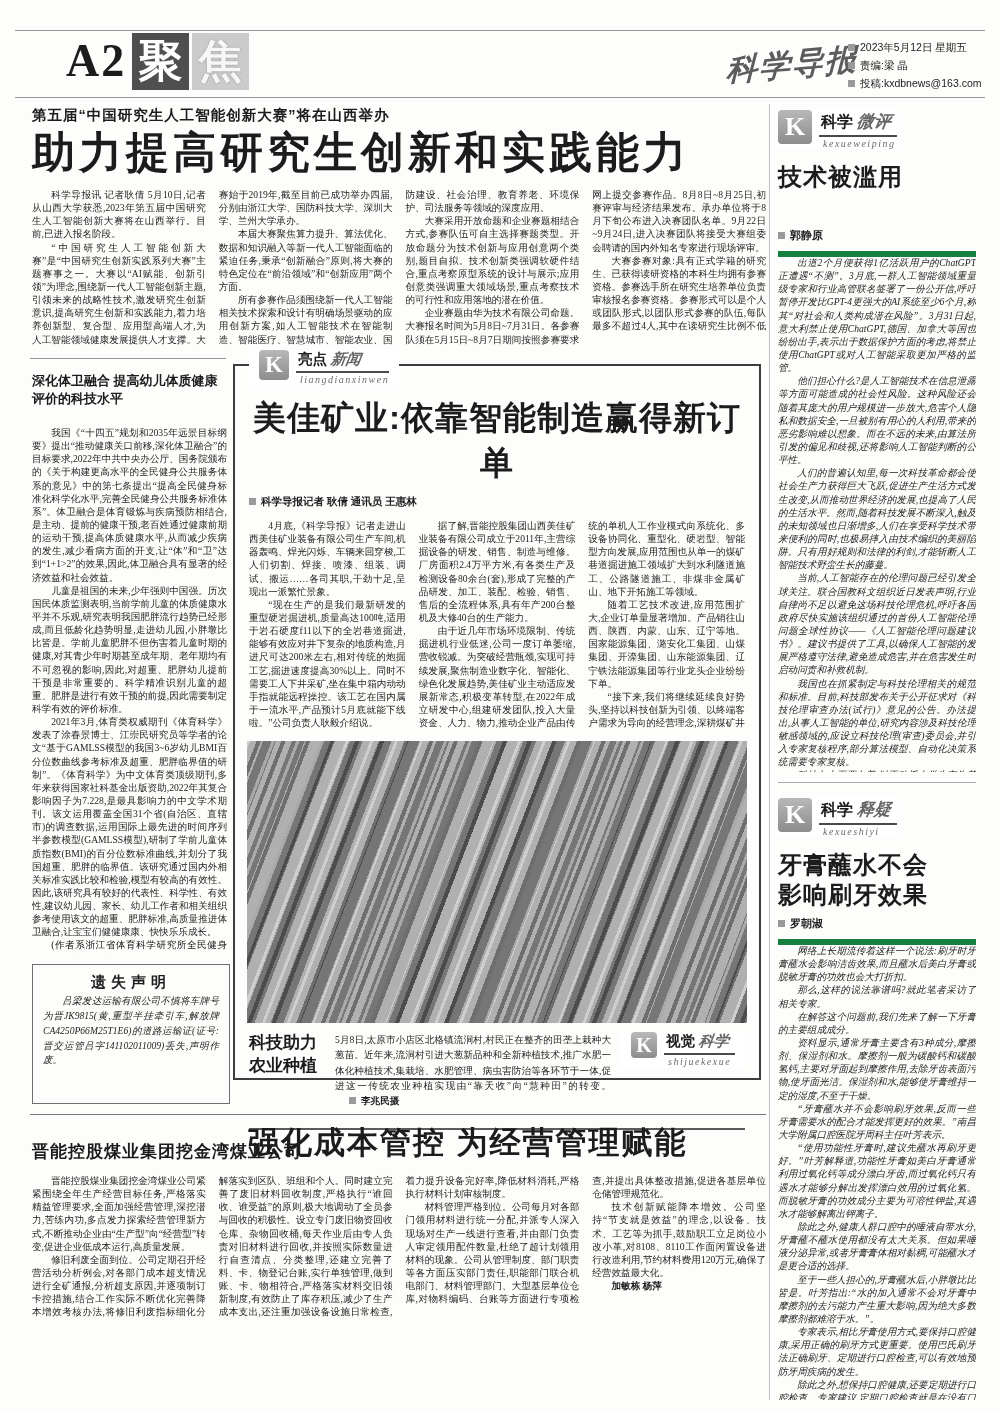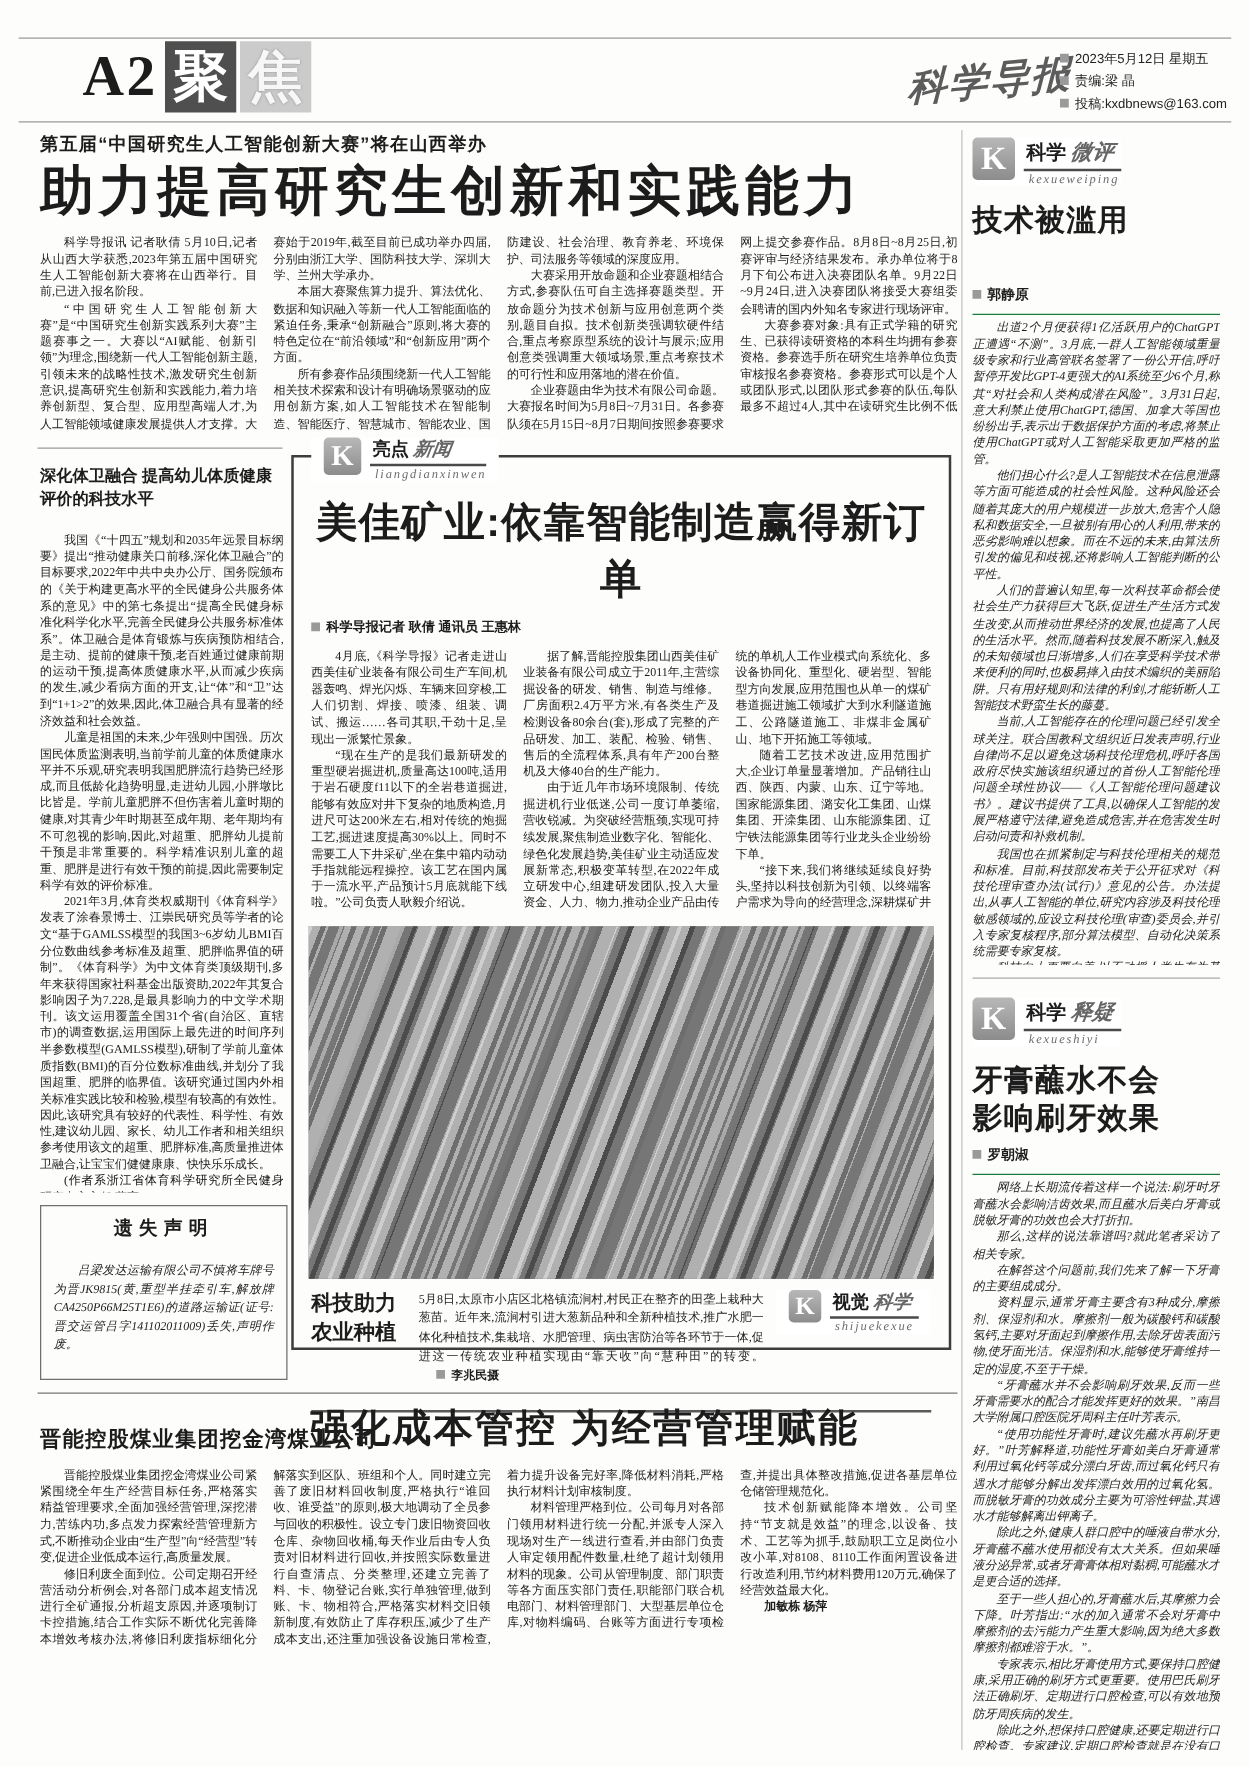--- a/index.html
+++ b/index.html
@@ -39,21 +39,21 @@
   
   .left-title{position:absolute;left:32px;top:372px;width:196px;
     font-family:"Liberation Sans",sans-serif;font-size:13px;font-weight:700;line-height:1.38;}
   .left-body{position:absolute;left:32px;top:426px;width:195px;height:528px;}
   .author-note{text-indent:2em;color:#111;}
 
   
   .lost-box{position:absolute;left:32px;top:964px;width:176px;height:122px;
     border:1px solid #6f6f6f;padding:8px 10px;}
   .lost-title{text-align:center;font-family:"Liberation Sans",sans-serif;
-    font-size:15px;font-weight:800;letter-spacing:5px;margin:0 0 18px;}
+    font-size:15px;font-weight:800;letter-spacing:5px;margin:0 0 2px;}
   .lost-text{font-size:9.6px;line-height:1.55;text-align:justify;text-indent:2em;margin:0;font-style:italic;}
 
   
   .hlbox{position:absolute;left:233px;top:364px;width:528px;height:716px;
     border:2px solid #3d3d3d;box-sizing:border-box;}
   .seclogo{display:flex;align-items:flex-start;gap:7px;background:#fff;padding:0 10px;}
   .hl-seclogo{position:absolute;top:-16px;left:14px;}
   .ksq{width:30px;height:30px;border-radius:4px;background:linear-gradient(#b8b8b8,#8c8c8c);
     color:#fff;display:flex;align-items:center;justify-content:center;
     font-family:"Liberation Serif",serif;font-size:23px;font-weight:700;}
@@ -81,21 +81,21 @@
   .cap-text{flex:1;font-size:9.6px;line-height:1.6;text-align:justify;}
   .cap-text .cred{white-space:nowrap;font-weight:700;padding-left:14px;}
   .vis-logo{flex:none;}
 
   
   .sb-seclogo{position:absolute;left:778px;}
   .sb-seclogo .ksq{width:34px;height:34px;font-size:26px;}
   .sb-title{position:absolute;left:778px;width:198px;font-family:"Liberation Sans",sans-serif;
     font-size:24px;font-weight:800;line-height:1.25;letter-spacing:1px;}
   .sb-author{position:absolute;left:778px;width:198px;font-family:"Liberation Sans",sans-serif;
-    font-size:11px;font-weight:700;border-bottom:1px solid #15803d;padding-bottom:8px;}
+    font-size:11px;font-weight:700;border-bottom:6px solid #15803d;padding-bottom:8px;}
   .sb-body{position:absolute;left:778px;width:198px;font-style:italic;}
 
   
   .bot-kicker{position:absolute;left:32px;top:1140px;font-family:"Liberation Sans",sans-serif;
     font-size:17px;font-weight:800;letter-spacing:1px;}
   .bot-headline{position:absolute;left:248px;top:1122px;font-family:"Liberation Sans",sans-serif;
     font-size:31px;font-weight:900;letter-spacing:2px;}
   .bot-body{position:absolute;left:32px;top:1174px;width:734px;height:226px;
     column-count:4;column-gap:13px;}
   .bot-authors{text-align:left;font-weight:700;text-indent:0;padding-right:6px;}
@@ -235,21 +235,21 @@
   </div>
   <div class="sb-author" style="top:916px;"><span class="sq"></span><span>罗朝淑</span></div>
   <div class="sb-body body-text" style="top:944px;height:456px;">
     <p>网络上长期流传着这样一个说法:刷牙时牙膏蘸水会影响洁齿效果,而且蘸水后美白牙膏或脱敏牙膏的功效也会大打折扣。</p>
     <p>那么,这样的说法靠谱吗?就此笔者采访了相关专家。</p>
     <p>在解答这个问题前,我们先来了解一下牙膏的主要组成成分。</p>
     <p>资料显示,通常牙膏主要含有3种成分,摩擦剂、保湿剂和水。摩擦剂一般为碳酸钙和碳酸氢钙,主要对牙面起到摩擦作用,去除牙齿表面污物,使牙面光洁。保湿剂和水,能够使牙膏维持一定的湿度,不至于干燥。</p>
     <p>“牙膏蘸水并不会影响刷牙效果,反而一些牙膏需要水的配合才能发挥更好的效果。”南昌大学附属口腔医院牙周科主任叶芳表示。</p>
     <p>“使用功能性牙膏时,建议先蘸水再刷牙更好。”叶芳解释道,功能性牙膏如美白牙膏通常利用过氧化钙等成分漂白牙齿,而过氧化钙只有遇水才能够分解出发挥漂白效用的过氧化氢。而脱敏牙膏的功效成分主要为可溶性钾盐,其遇水才能够解离出钾离子。</p>
     <p>除此之外,健康人群口腔中的唾液自带水分,牙膏蘸不蘸水使用都没有太大关系。但如果唾液分泌异常,或者牙膏膏体相对黏稠,可能蘸水才是更合适的选择。</p>
-    <p>至于一些人担心的,牙膏蘸水后,其摩擦力会下降。叶芳指出:“水的加入通常不会对牙膏中摩擦剂的去污能力产生重大影响,因为绝大多数摩擦剂都难溶于水。”。</p>
+    <p>至于一些人担心的,牙膏蘸水后,小胖墩比比皆是。叶芳指出:“水的加入通常不会对牙膏中摩擦剂的去污能力产生重大影响,因为绝大多数摩擦剂都难溶于水。”。</p>
     <p>专家表示,相比牙膏使用方式,要保持口腔健康,采用正确的刷牙方式更重要。使用巴氏刷牙法正确刷牙、定期进行口腔检查,可以有效地预防牙周疾病的发生。</p>
     <p>除此之外,想保持口腔健康,还要定期进行口腔检查。专家建议,定期口腔检查就是在没有口腔疾病或自己没有感觉到口腔有问题的情况下,定期让牙医进行口腔健康检查,而不是已经发现有问题才去就医。一般来说,成人每年应进行一次口腔检查,儿童则应每半年进行一次口腔检查。</p>
   </div>
 
   <div class="hl" style="left:30px;top:1114px;width:736px;background:#777;"></div>
 
   <div class="bot-kicker">晋能控股煤业集团挖金湾煤业公司</div>
   <div class="bot-headline">强化成本管控 为经营管理赋能</div>
   <div class="bot-body body-text">
     <p>晋能控股煤业集团挖金湾煤业公司紧紧围绕全年生产经营目标任务,严格落实精益管理要求,全面加强经营管理,深挖潜力,苦练内功,多点发力探索经营管理新方式,不断推动企业由“生产型”向“经营型”转变,促进企业低成本运行,高质量发展。</p>

